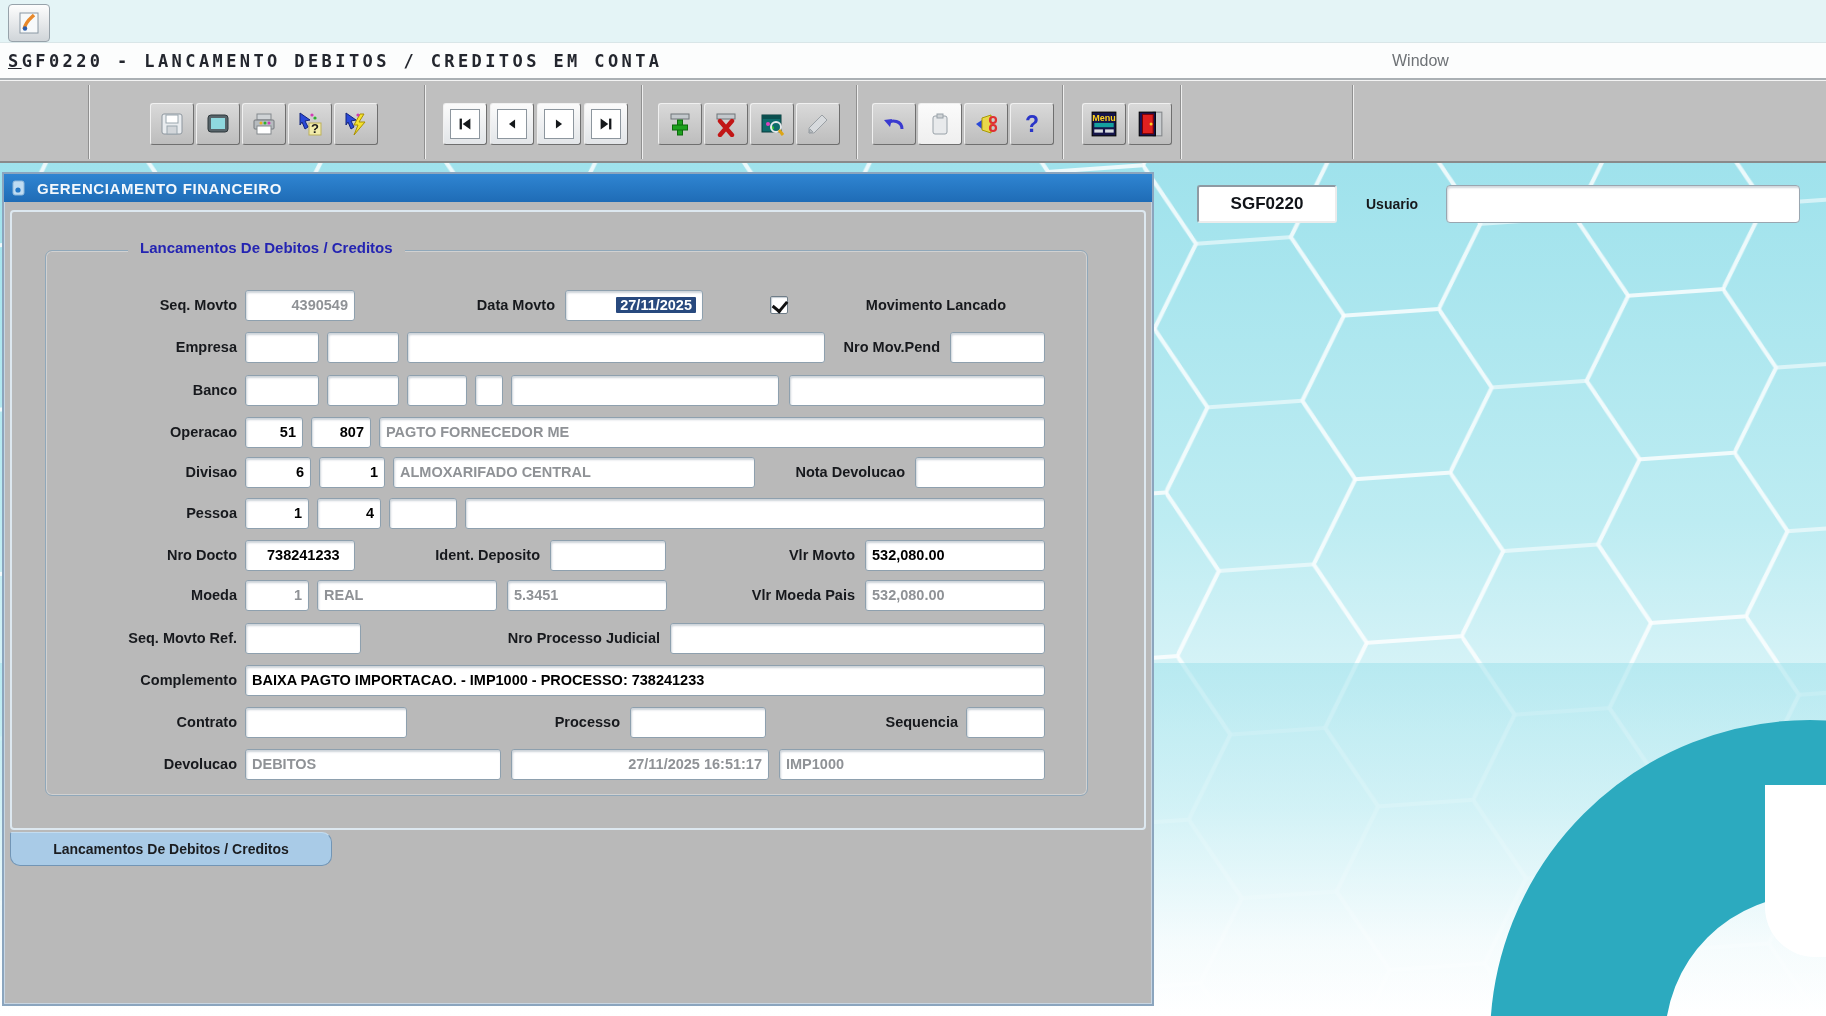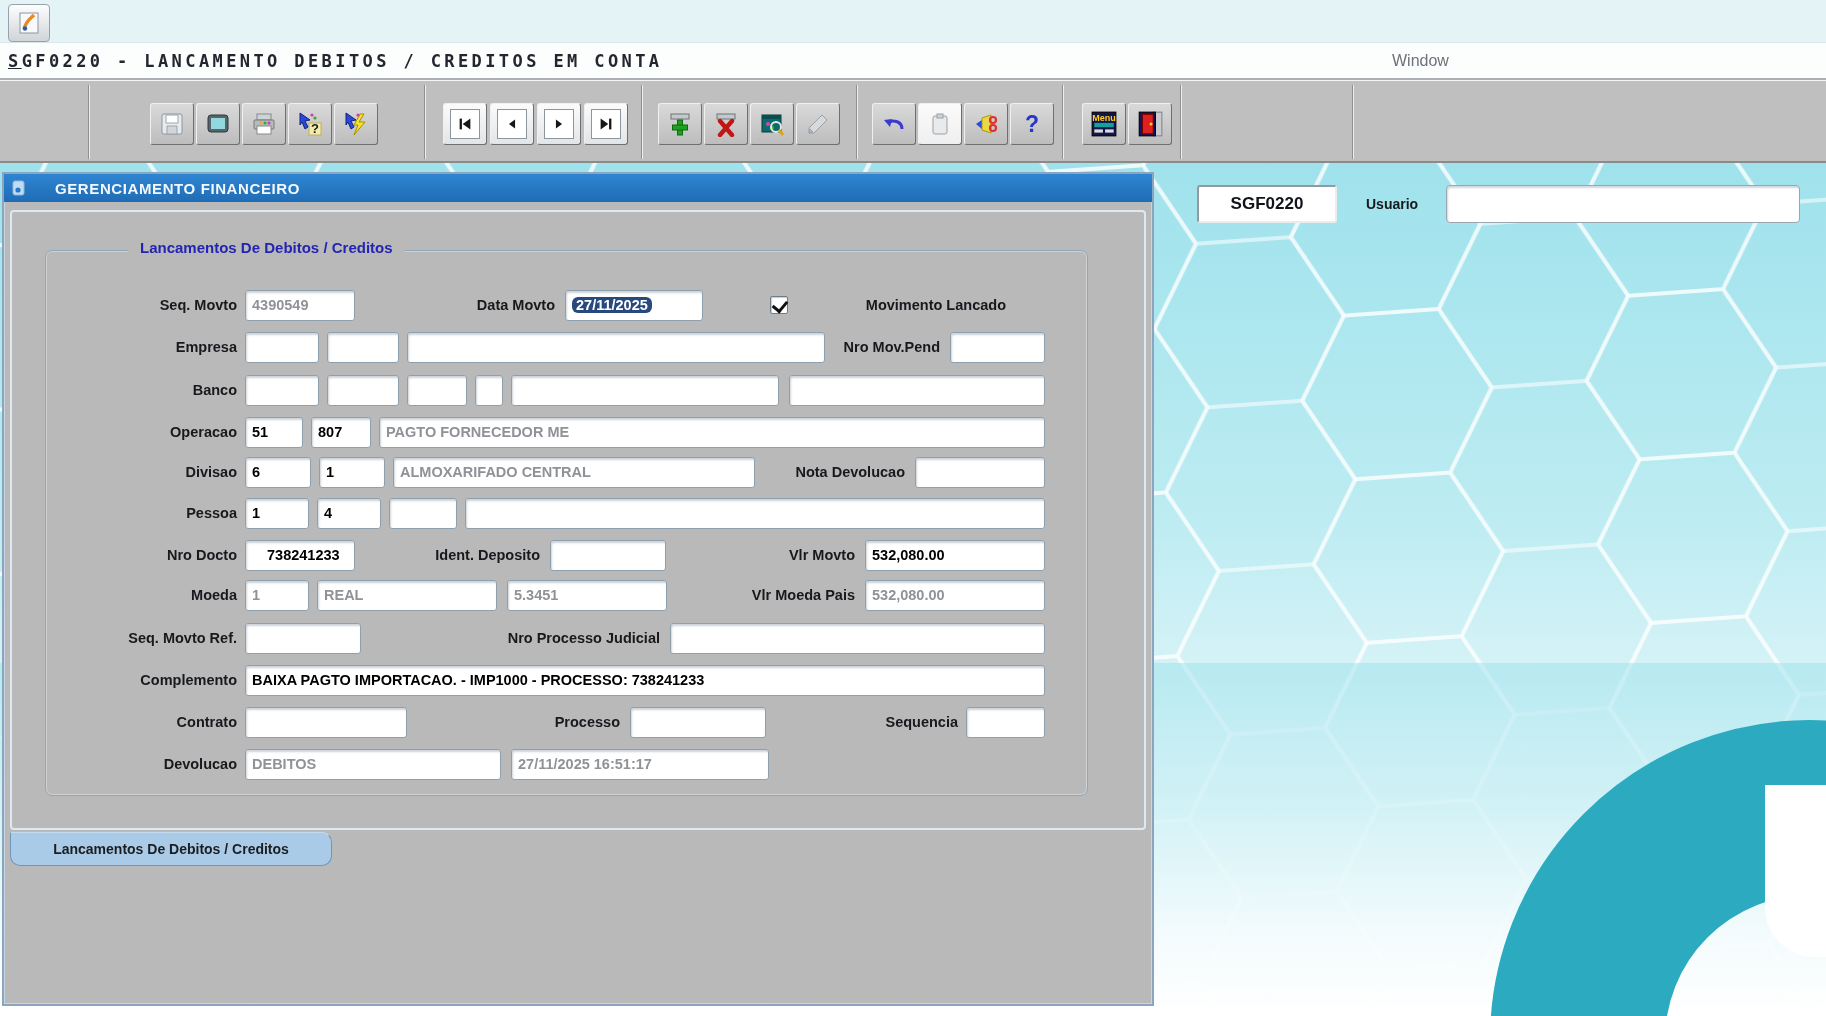--- a/index.html
+++ b/index.html
@@ -41,38 +41,38 @@
   .logo-ring{position:absolute;left:1490px;top:557px;width:640px;height:640px;border-radius:50%;
              border:175px solid #2caabf;z-index:1}
   .logo-notch{position:absolute;left:1765px;top:622px;width:61px;height:172px;background:#fff;
               border-radius:0 0 0 50px;z-index:2}
 
   
   .fwin{position:absolute;left:2px;top:172px;width:1152px;height:834px;background:#b9b9b9;
         border:2px solid #8ba5be;box-shadow:0 0 0 1px #c9d6e2 inset;z-index:3}
   .ftitle{position:absolute;left:0;top:0;width:1148px;height:28px;background:linear-gradient(#2f85d2,#1f6cb6);
           display:flex;align-items:center;cursor:default}
-  .ftitle-text{margin-left:28px;color:#f3f8fc;font-weight:bold;font-size:15px;letter-spacing:.6px}
+  .ftitle-text{margin-left:10px;color:#f3f8fc;font-weight:bold;font-size:15px;letter-spacing:.6px}
   .content{position:absolute;left:8px;top:38px;width:1136px;height:620px;border:2px solid #dde8f0;border-radius:4px}
   .groupbox{position:absolute;left:45px;top:250px;width:1043px;height:546px;border:1px solid #90a8ba;border-radius:7px;
             box-shadow:inset 0 0 0 1px rgba(255,255,255,.35)}
   .grouptitle{position:absolute;left:128px;top:236px;height:24px;line-height:24px;background:#b9b9b9;padding:0 12px;
               color:#2424b2;font-weight:bold;font-size:15px;z-index:4}
 
   
   .lbl{position:absolute;height:31px;line-height:31px;font-weight:bold;font-size:14.5px;color:#17191d;
        text-align:right;white-space:nowrap;z-index:4}
   .lbl.la{text-align:right}
   .fld{position:absolute;height:31px;background:#fff;border:1px solid #8ea0ae;border-radius:3px;
        box-shadow:inset 1px 2px 2px rgba(90,110,130,.30);font-weight:bold;font-size:14.5px;line-height:28px;
        color:#000;white-space:nowrap;overflow:hidden;z-index:4;padding:0 6px}
-  .fld.ctr{text-align:left}
+  .fld.ctr{text-align:right}
   .fld.rt{text-align:left;padding-right:18px}
   .fld.dis{color:#8f9296}
-  .sel{background:#28497e;color:#fff;padding:0 4px;border-radius:6px}
+  .sel{background:#28497e;color:#fff;padding:0 4px;border-radius:1px}
   .cbx{position:absolute;width:18px;height:18px;background:#fff;border:1px solid #6f7d88;border-radius:2px;
        box-shadow:inset 1px 1px 1px rgba(90,110,130,.35);z-index:4}
   .cbx::after{content:"";position:absolute;left:4px;top:1px;width:7px;height:11px;border:solid #111;
               border-width:0 3px 3px 0;transform:rotate(40deg)}
 
   
   .tab{position:absolute;left:10px;top:832px;width:322px;height:34px;background:#a9cbe7;border:1px solid #7295b5;
        border-top:1px solid #c3dcf0;border-radius:2px 10px 10px 10px;text-align:center;line-height:32px;
        font-weight:bold;font-size:14px;color:#1b1d20;z-index:4;cursor:pointer}
 </style>
@@ -360,16 +360,17 @@
   <div class="lbl" style="left:20px;top:707px;width:217px">Contrato</div>
   <div class="fld" style="left:245px;top:707px;width:162px"></div>
   <div class="lbl" style="left:470px;top:707px;width:150px">Processo</div>
   <div class="fld" style="left:630px;top:707px;width:136px"></div>
   <div class="lbl" style="left:818px;top:707px;width:140px">Sequencia</div>
   <div class="fld" style="left:966px;top:707px;width:79px"></div>
 
   <div class="lbl" style="left:20px;top:749px;width:217px">Devolucao</div>
   <div class="fld dis" style="left:245px;top:749px;width:256px">DEBITOS</div>
   <div class="fld dis ctr" style="left:511px;top:749px;width:258px">27/11/2025 16:51:17</div>
+  <div class="fld dis" style="left:779px;top:749px;width:266px">IMP1000</div>
 
   <div class="tab">Lancamentos De Debitos / Creditos</div>
 
 </div>
 
 </body></html>

